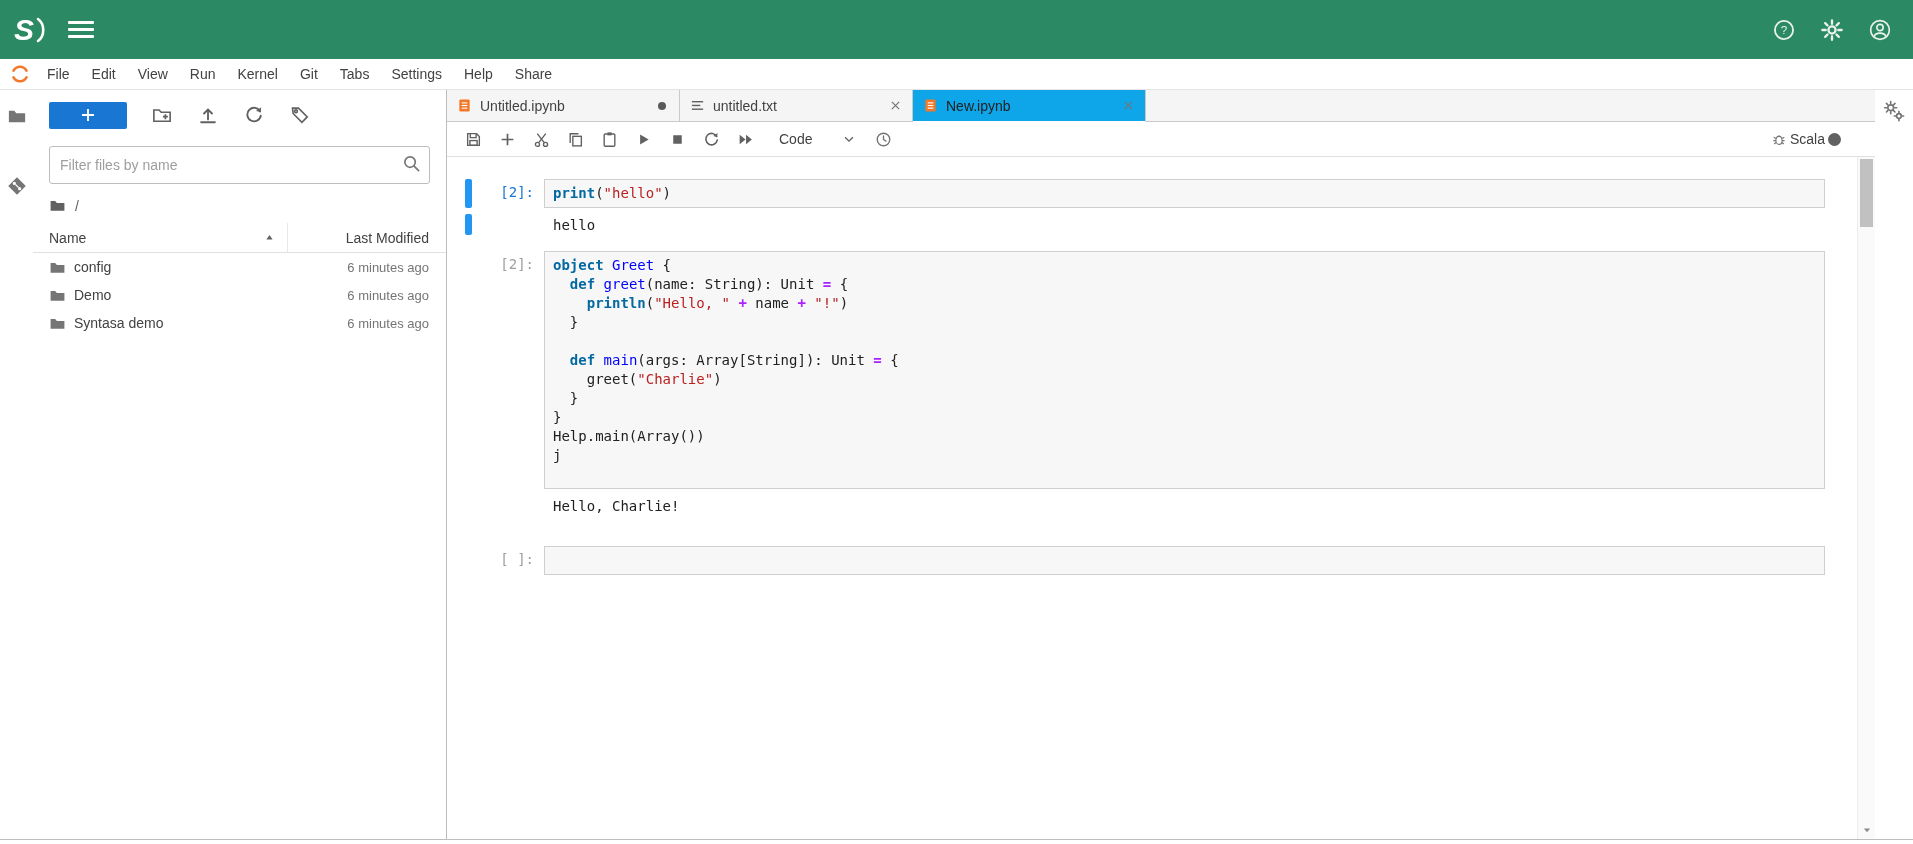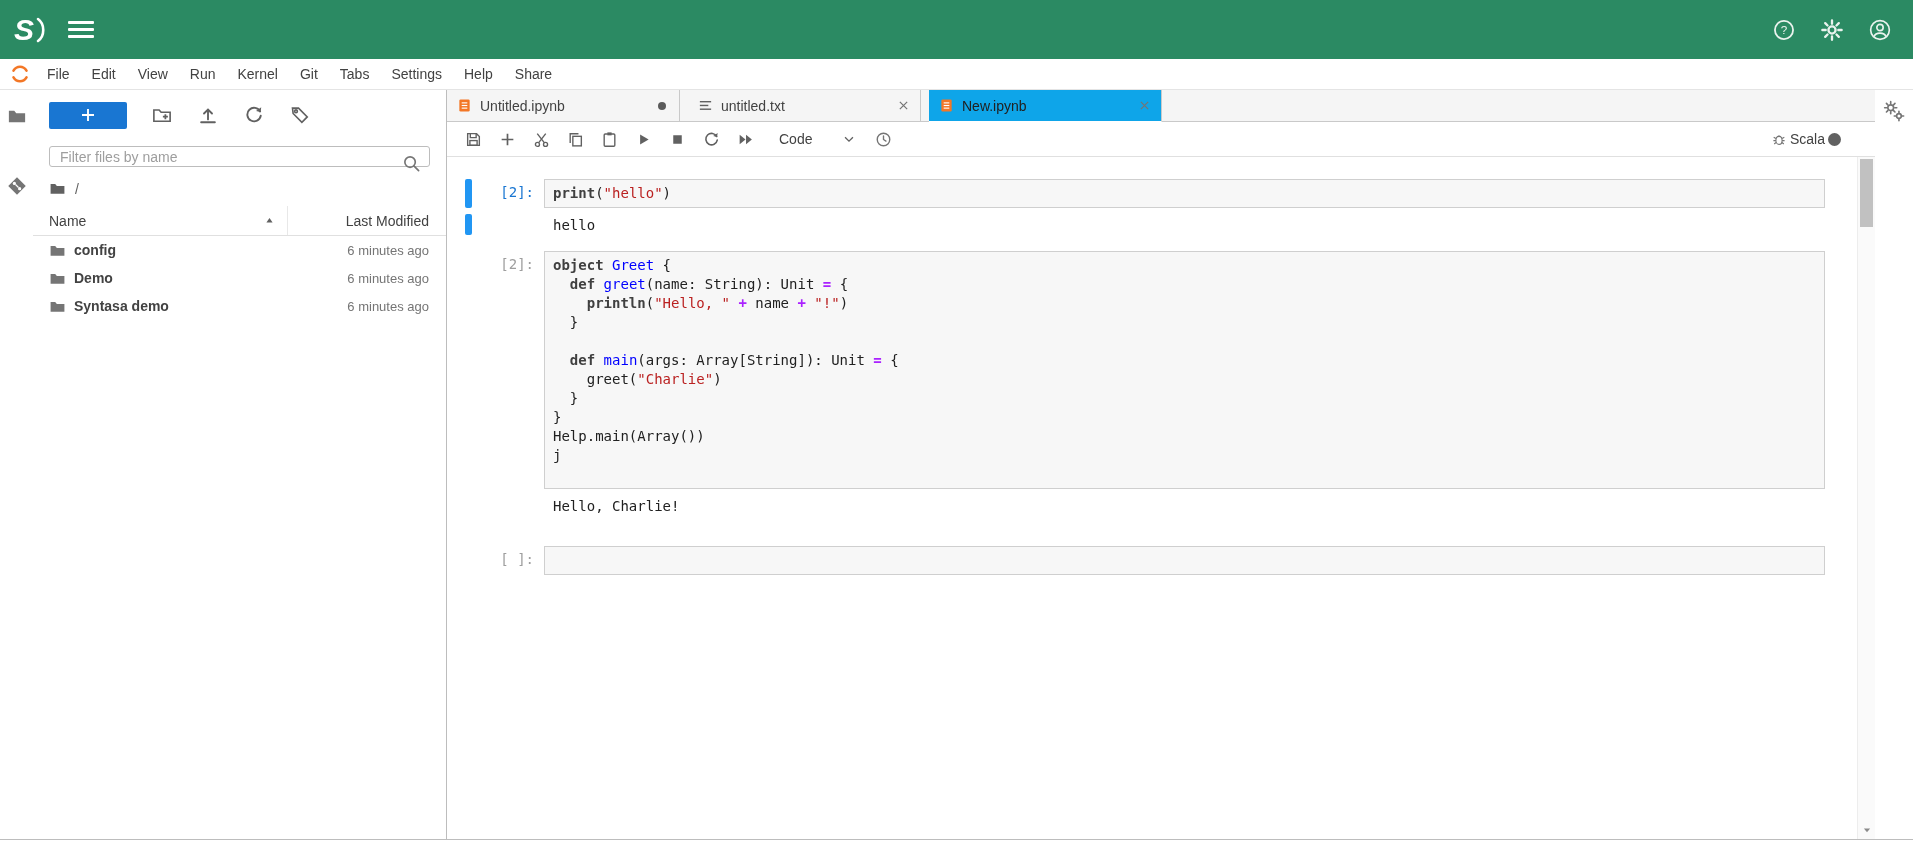--- a/index.html
+++ b/index.html
@@ -30,37 +30,37 @@
   .content { flex:1; display:flex; min-height:0; }
 
   .leftstrip { width:33px; flex:0 0 auto; display:flex; flex-direction:column; align-items:center; padding-top:14px; gap:46px; }
   .strip-btn { width:24px; height:24px; display:flex; align-items:center; justify-content:center; cursor:pointer; }
 
   .filebrowser { width:414px; flex:0 0 auto; border-right:1px solid #bdbdbd; display:flex; flex-direction:column; padding-top:9px; background:#fff; }
   .fb-toolbar { display:flex; align-items:center; padding:0 16px; gap:24px; height:32px; flex:0 0 auto; }
   .new-btn { width:78px; height:27px; background:#1976d2; border:none; border-radius:2px; display:flex; align-items:center; justify-content:center; cursor:pointer; }
   .fb-tbtn { width:22px; height:22px; display:flex; align-items:center; justify-content:center; cursor:pointer; }
   .filter-wrap { margin:15px 16px 0; position:relative; }
-  .filter-input { width:100%; height:21px; border:1px solid #bdbdbd; border-radius:3px; background:#fff; padding:0 36px 0 10px; font-size:14px; color:#424242; font-family:"Liberation Sans",sans-serif; outline:none; }
+  .filter-input { width:100%; height:38px; border:1px solid #bdbdbd; border-radius:3px; background:#fff; padding:0 36px 0 10px; font-size:14px; color:#424242; font-family:"Liberation Sans",sans-serif; outline:none; }
   .filter-input::placeholder { color:#9e9e9e; }
   .filter-search { position:absolute; right:9px; top:8px; }
   .breadcrumb { display:flex; align-items:center; gap:9px; padding:13px 16px 9px; font-size:14px; color:#616161; }
 
   .fb-header { display:flex; align-items:stretch; height:30px; border-bottom:1px solid #e0e0e0; font-size:14px; color:#424242; flex:0 0 auto; }
   .col-name { flex:1; display:flex; align-items:center; padding-left:16px; border-right:1px solid #e8e8e8; cursor:pointer; }
   .col-name .caret { margin-left:auto; margin-right:12px; }
   .col-mod { width:158px; display:flex; align-items:center; justify-content:flex-end; padding-right:17px; cursor:pointer; }
 
   .fb-row { display:flex; align-items:center; height:28px; font-size:14px; color:#424242; cursor:pointer; }
-  .fb-row .rname { flex:1; display:flex; align-items:center; gap:8px; padding-left:16px; overflow:hidden;font-weight:bold; }
+  .fb-row .rname { flex:1; display:flex; align-items:center; gap:8px; padding-left:16px; overflow:hidden; }
   .fb-row .rmod { width:158px; text-align:right; padding-right:17px; color:#757575; font-size:13px; }
 
   
   .main { flex:1; min-width:0; display:flex; flex-direction:column; background:#fff; }
-  .tabbar { height:32px; flex:0 0 auto; background:#f5f5f5; border-bottom:1px solid #c9c9c9; display:flex; align-items:stretch;gap:8px; }
+  .tabbar { height:32px; flex:0 0 auto; background:#f5f5f5; border-bottom:1px solid #c9c9c9; display:flex; align-items:stretch; }
   .tab { width:233px; flex:0 0 auto; display:flex; align-items:center; gap:8px; padding:0 8px 0 10px; border-right:1px solid #c9c9c9; font-size:14px; color:#424242; cursor:pointer; background:transparent; }
   .tab.active { background:#0ea5e9; color:#212121; border-bottom:1px solid #fff; margin-bottom:-1px; }
   .tab .tlabel { flex:1; white-space:nowrap; overflow:hidden; text-overflow:ellipsis; }
   .dirty-dot { width:8px; height:8px; border-radius:50%; background:#5a5a5a; margin:0 5px; }
   .close-btn { width:18px; height:18px; display:flex; align-items:center; justify-content:center; border-radius:2px; cursor:pointer; }
 
   .toolbar { height:35px; flex:0 0 auto; background:#fff; border-bottom:1px solid #e0e0e0; display:flex; align-items:center; padding:0 10px 0 12px; gap:5px; }
   .tbtn { width:29px; height:28px; display:flex; align-items:center; justify-content:center; border-radius:2px; cursor:pointer; }
   .celltype { display:flex; align-items:center; gap:30px; margin:0 8px 0 14px; font-size:14px; color:#424242; cursor:pointer; }
   .toolbar-right { margin-left:auto; display:flex; align-items:center; gap:3px; padding-right:24px; }
@@ -79,21 +79,21 @@
   .collapser { width:7px; flex:0 0 auto; margin-right:8px; border-radius:2px; background:transparent; cursor:pointer; }
   .collapser.on { background:#2196f3; }
   .prompt { width:64px; flex:0 0 auto; text-align:right; padding:5px 10px 0 0; font-family:"DejaVu Sans Mono", monospace; font-size:14px; color:#9e9e9e; }
   .prompt.blue { color:#1976d2; }
   .editor { flex:1; margin-right:26px; border:1px solid #cfcfcf; background:#f7f7f7; padding:4px 8px; font-family:"DejaVu Sans Mono", monospace; font-size:14px; line-height:19px; color:#212121; cursor:text; }
   .cm-line { min-height:19px; white-space:pre; }
   .outrow { margin-top:6px; }
   .outtext { flex:1; padding:2px 0 0 9px; font-family:"DejaVu Sans Mono", monospace; font-size:14px; line-height:19px; color:#212121; white-space:pre; }
   .gap-lg { margin-top:30px; }
 
-  .tok-kw  { color:#404040; font-weight:bold;text-align:right; }
+  .tok-kw  { color:#0369a1; font-weight:bold;text-align:right; }
   .tok-def { color:#0000ff; }
   .tok-str { color:#ba2121; }
   .tok-com { color:#408080; font-style:italic; }
   .tok-op  { color:#aa22ff; font-weight:bold; }
   .tok-p   { color:#212121; }
 
   
   .rightstrip { width:38px; flex:0 0 auto; display:flex; flex-direction:column; align-items:center; padding-top:9px; background:#fff; }
   .statusbar { height:5px; flex:0 0 auto; border-top:1px solid #bdbdbd; background:#fff; }
 </style>

